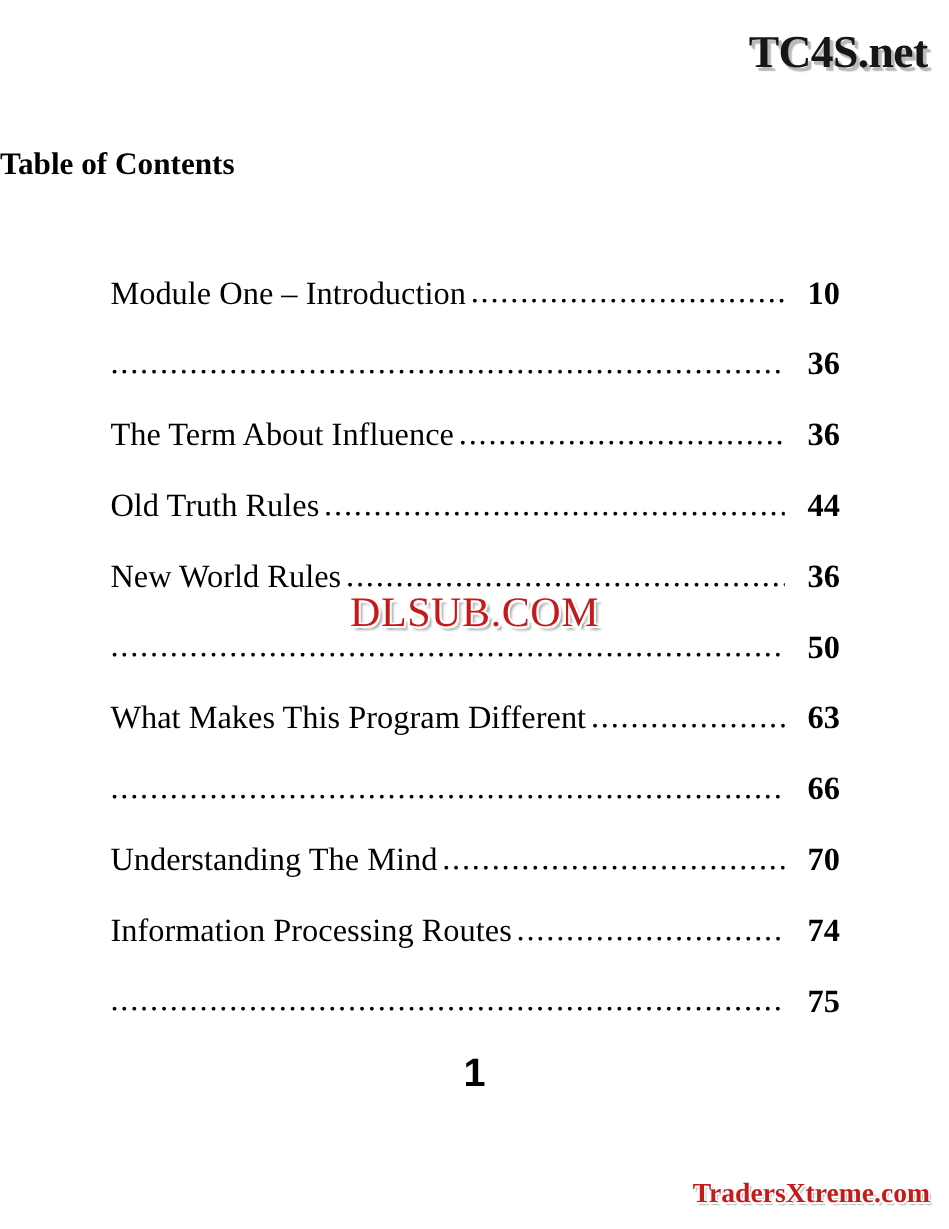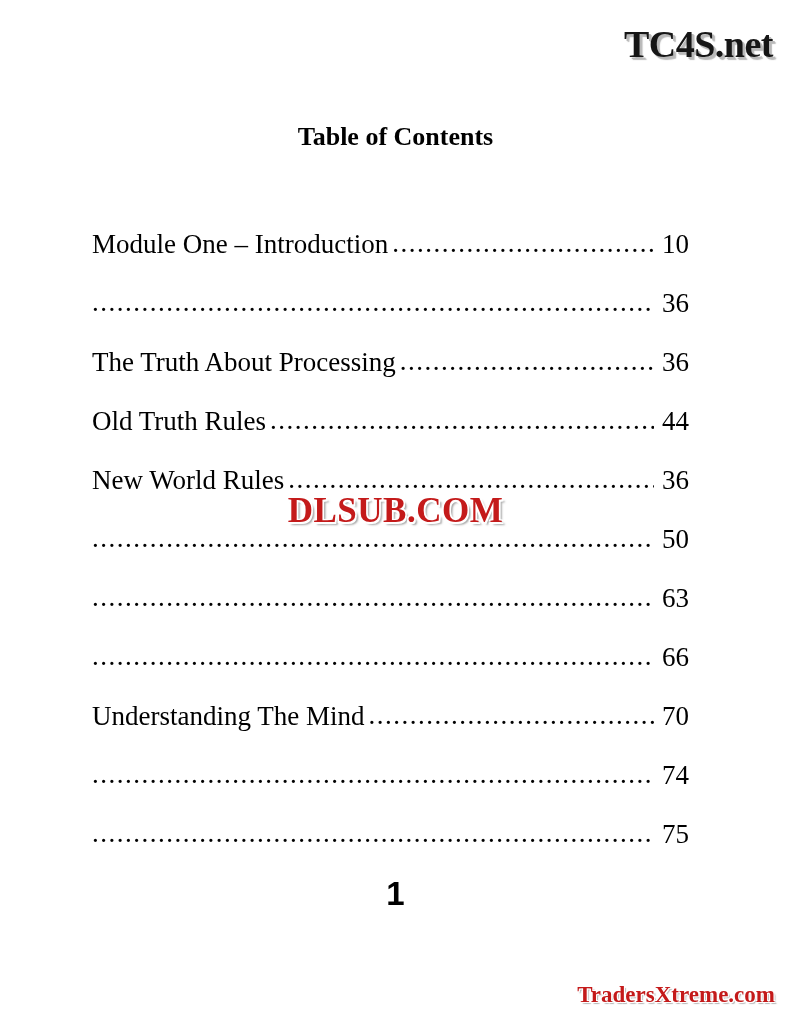--- a/index.html
+++ b/index.html
@@ -30,21 +30,20 @@
     user-select: none;
     margin-top: 16px;
   }
 
   
   .doc-title {
     position: absolute;
     top: 122px;
     left: 0;
     width: 791px;
-    text-align: center;
     font-size: 26px;
     font-weight: bold;
     font-family: "Liberation Serif", serif;
   }
 
   
   .toc {
     position: absolute;
     top: 215px;
     left: 92px;
@@ -65,38 +64,39 @@
     flex: 1 1 auto;
     overflow: hidden;
     white-space: nowrap;
     letter-spacing: 1.5px;
     font-size: 27px;
     transform: translateY(-1px);
   }
   .toc-page {
     flex: 0 0 auto;
     padding-left: 8px;
-    text-align: left;
+    text-align: right;
     min-width: 38px;
+    font-weight: bold;
   }
 
   
   .center-watermark {
     position: absolute;
     top: 490px;
     left: 0;
     width: 791px;
     text-align: center;
     pointer-events: none;
     user-select: none;
   }
   .center-watermark span {
     display: inline-block;
     font-family: "Liberation Serif", serif;
-    font-weight: bold;
+    font-weight: normal;
     font-size: 35px;
     letter-spacing: 0.5px;
     color: #c41a1a;
     background: transparent;
     padding: 1px 10px;
     text-shadow:
       -1.5px -1.5px 0 #ffffff,
        1.5px -1.5px 0 #ffffff,
       -1.5px  1.5px 0 #ffffff,
        1.5px  1.5px 0 #ffffff,
@@ -148,21 +148,21 @@
     <span class="toc-dots">................................................................................................</span>
     <span class="toc-page">10</span>
   </div>
 
   <div class="toc-row">
     <span class="toc-dots">................................................................................................</span>
     <span class="toc-page">36</span>
   </div>
 
   <div class="toc-row">
-    <span class="toc-label">The Truth About Processing</span>
+    <span class="toc-label">The Term About Influence</span>
     <span class="toc-dots">................................................................................................</span>
     <span class="toc-page">36</span>
   </div>
 
   <div class="toc-row">
     <span class="toc-label">Old Truth Rules</span>
     <span class="toc-dots">................................................................................................</span>
     <span class="toc-page">44</span>
   </div>
 
@@ -171,36 +171,38 @@
     <span class="toc-dots">................................................................................................</span>
     <span class="toc-page">36</span>
   </div>
 
   <div class="toc-row">
     <span class="toc-dots">................................................................................................</span>
     <span class="toc-page">50</span>
   </div>
 
   <div class="toc-row">
+    <span class="toc-label">What Makes This Program Different</span>
     <span class="toc-dots">................................................................................................</span>
     <span class="toc-page">63</span>
   </div>
 
   <div class="toc-row">
     <span class="toc-dots">................................................................................................</span>
     <span class="toc-page">66</span>
   </div>
 
   <div class="toc-row">
     <span class="toc-label">Understanding The Mind</span>
     <span class="toc-dots">................................................................................................</span>
     <span class="toc-page">70</span>
   </div>
 
   <div class="toc-row">
+    <span class="toc-label">Information Processing Routes</span>
     <span class="toc-dots">................................................................................................</span>
     <span class="toc-page">74</span>
   </div>
 
   <div class="toc-row">
     <span class="toc-dots">................................................................................................</span>
     <span class="toc-page">75</span>
   </div>
 
 </div>

